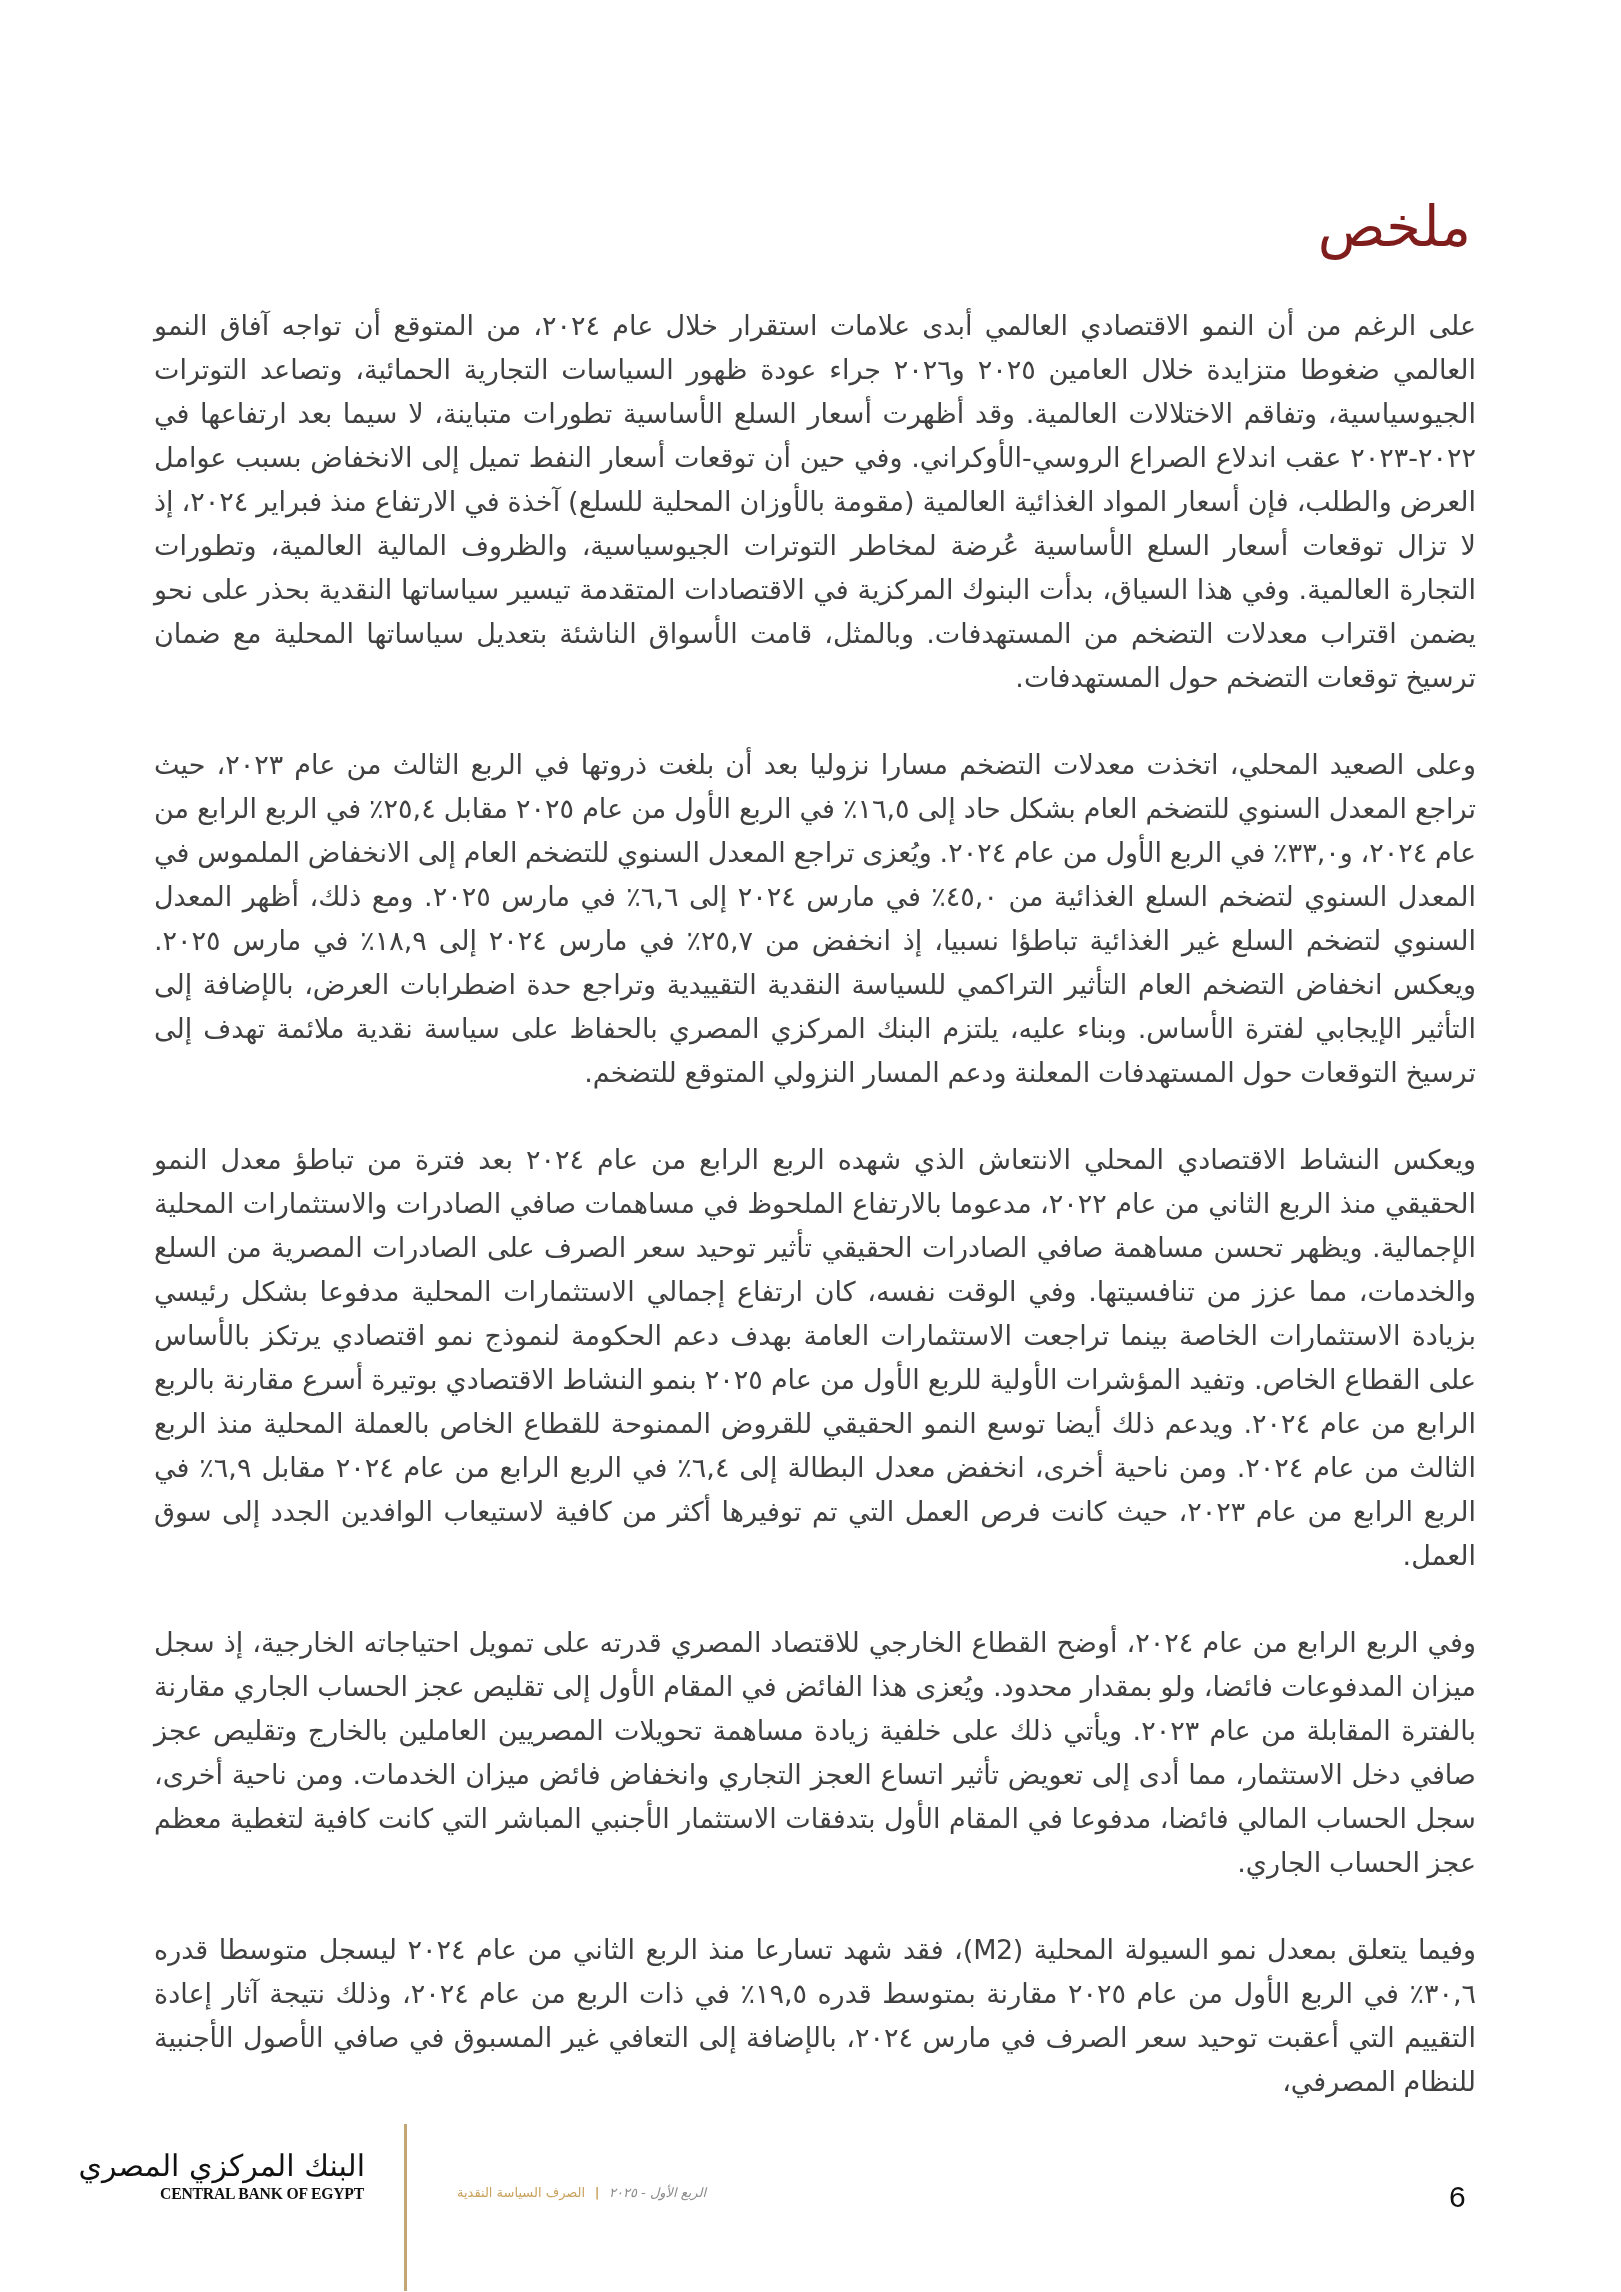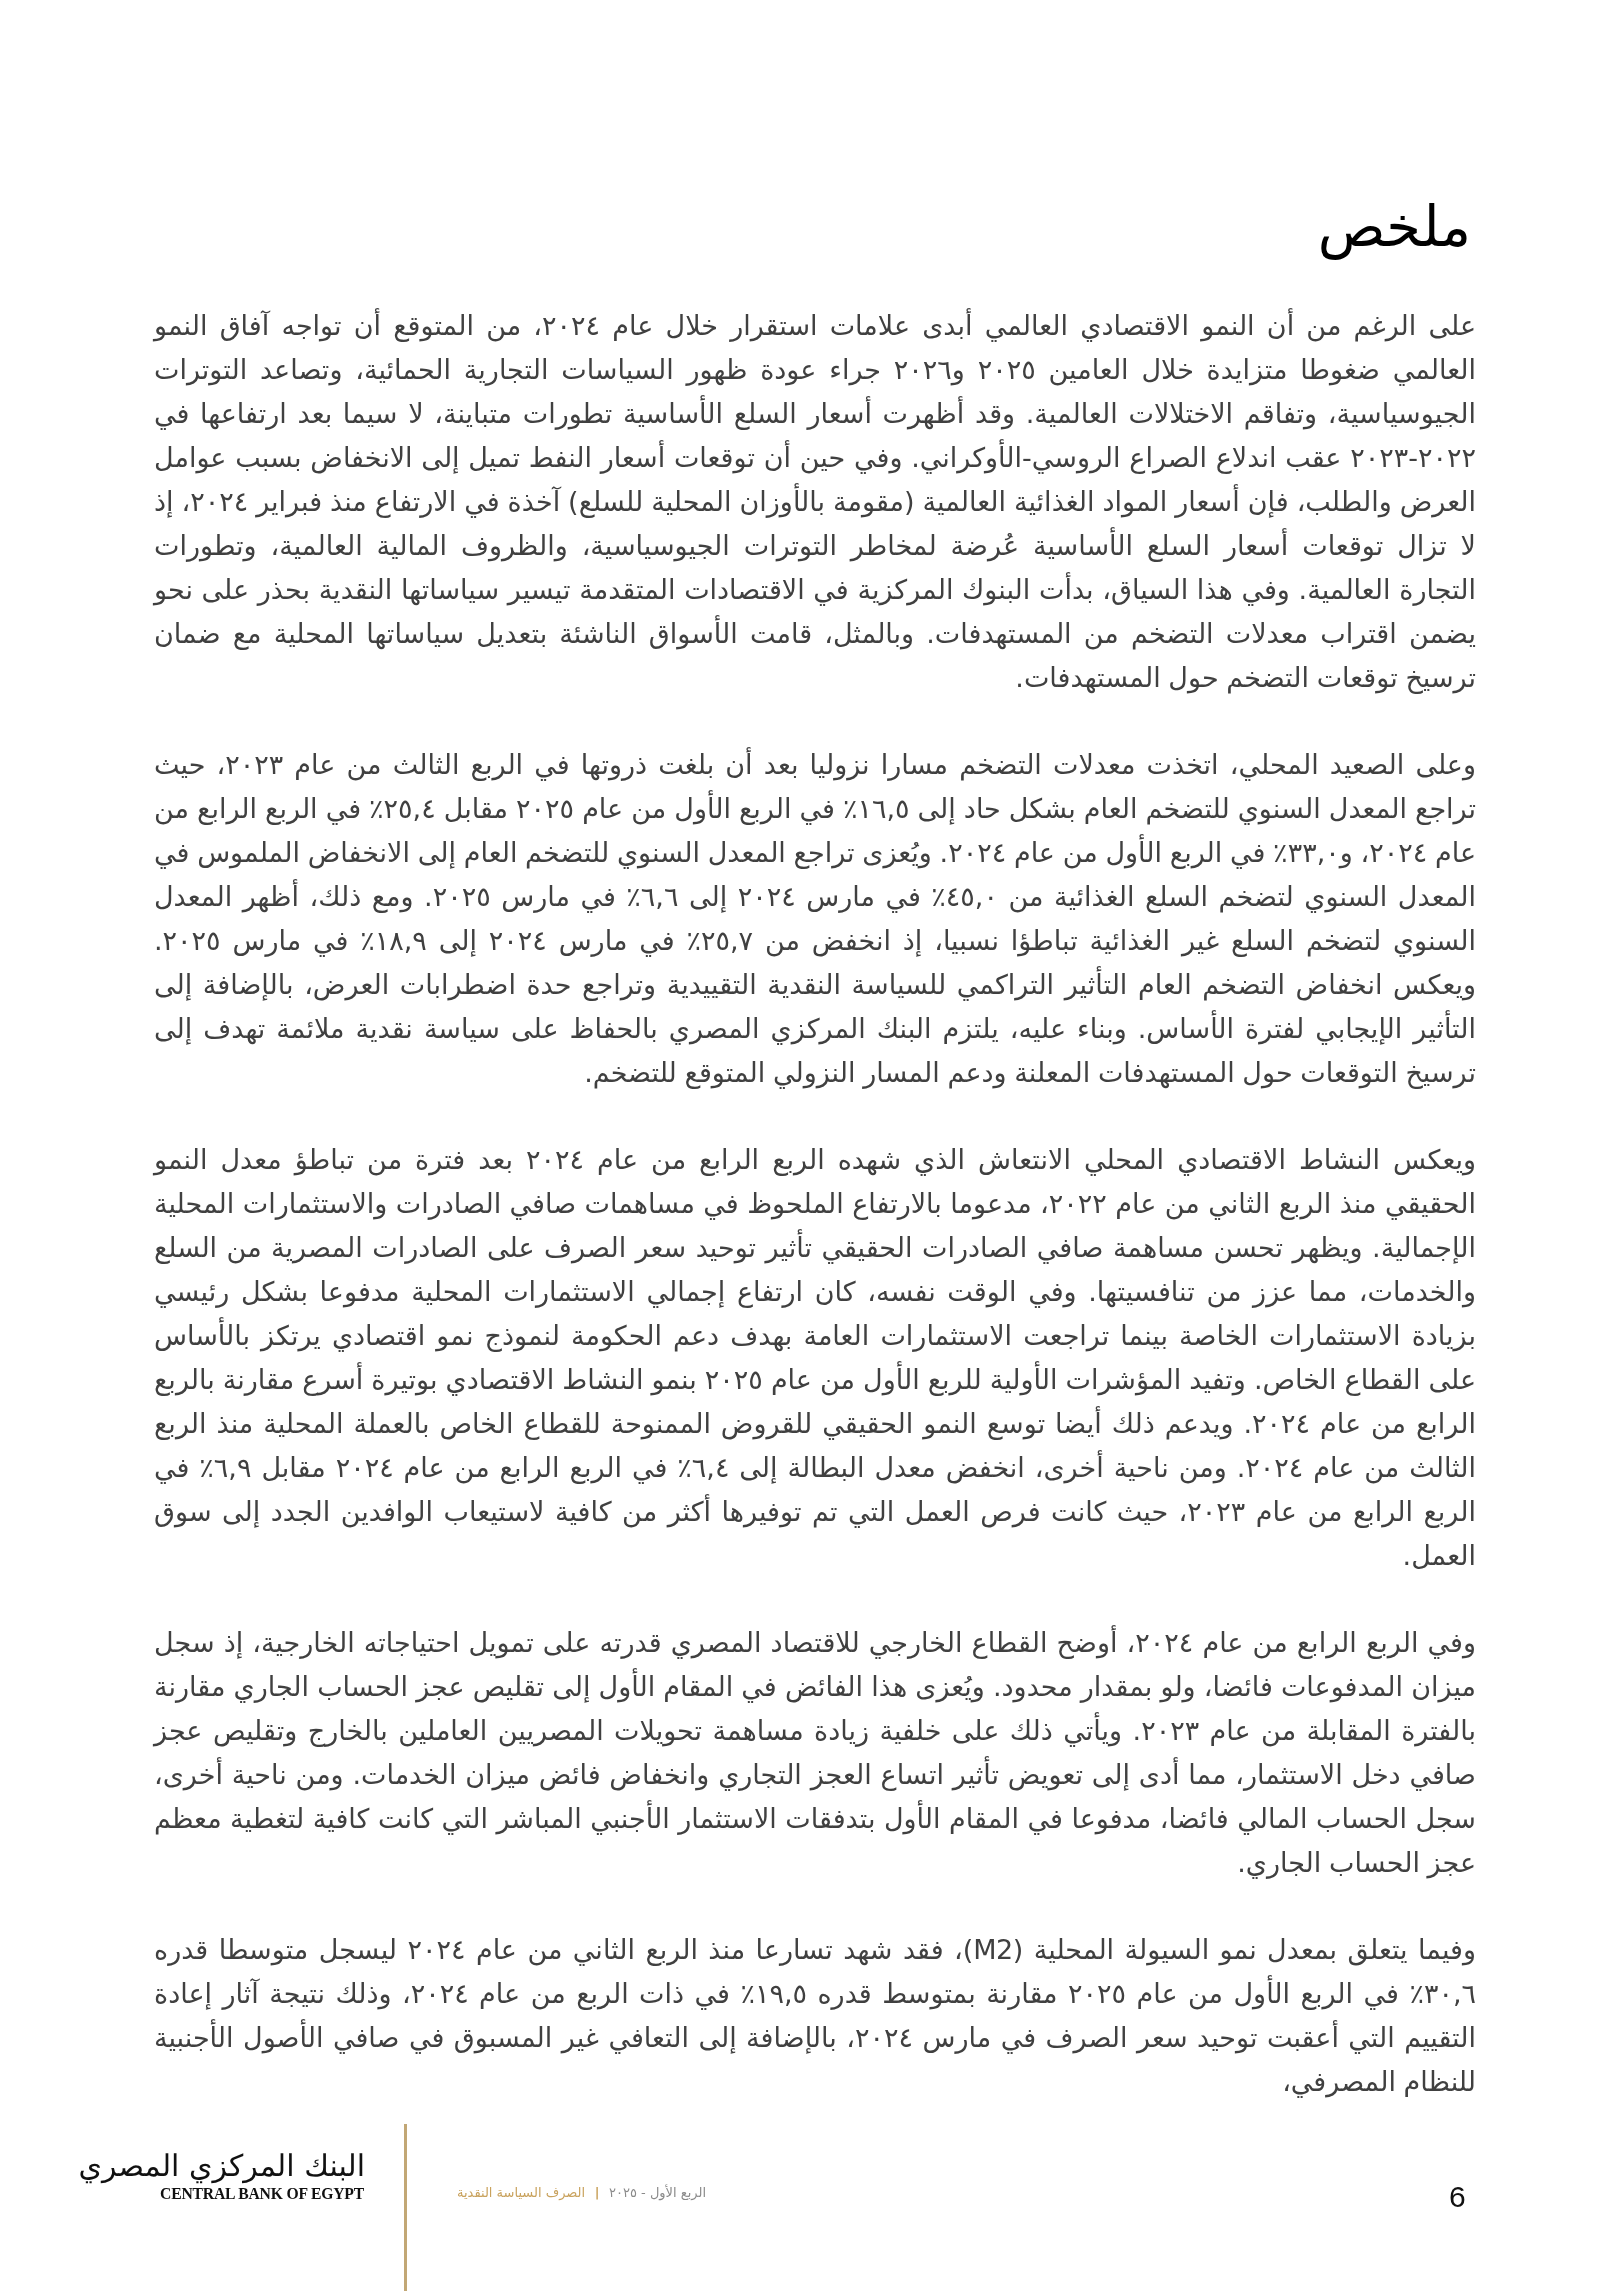--- a/index.html
+++ b/index.html
@@ -15,21 +15,21 @@
       font-family: "DejaVu Sans", sans-serif;
       color: #1a1a1a;
     }
     .page-title {
       position: absolute;
       top: 199px;
       right: 150px;
       font-family: "DejaVu Sans", sans-serif;
       font-size: 56px;
       font-weight: normal;
-      color: #000000;
+      color: #7f1d1d;
       direction: rtl;
       margin: 0;
       line-height: 1;
     }
     .body-text {
       position: absolute;
       top: 304px;
       left: 154px;
       width: 1322px;
       direction: rtl;
@@ -84,20 +84,21 @@
       position: absolute;
       top: 2185px;
       left: 457px;
       font-family: "DejaVu Sans", sans-serif;
       font-size: 13px;
       direction: rtl;
       white-space: nowrap;
     }
     .footer-caption .period {
       color: #8a8a8a;
+      font-style: italic;
     }
     .footer-caption .sep {
       color: #c9a25d;
       font-weight: bold;
       margin: 0 5.4px;
     }
     .footer-caption .report {
       color: #c9a25d;
     }
     .page-number {

